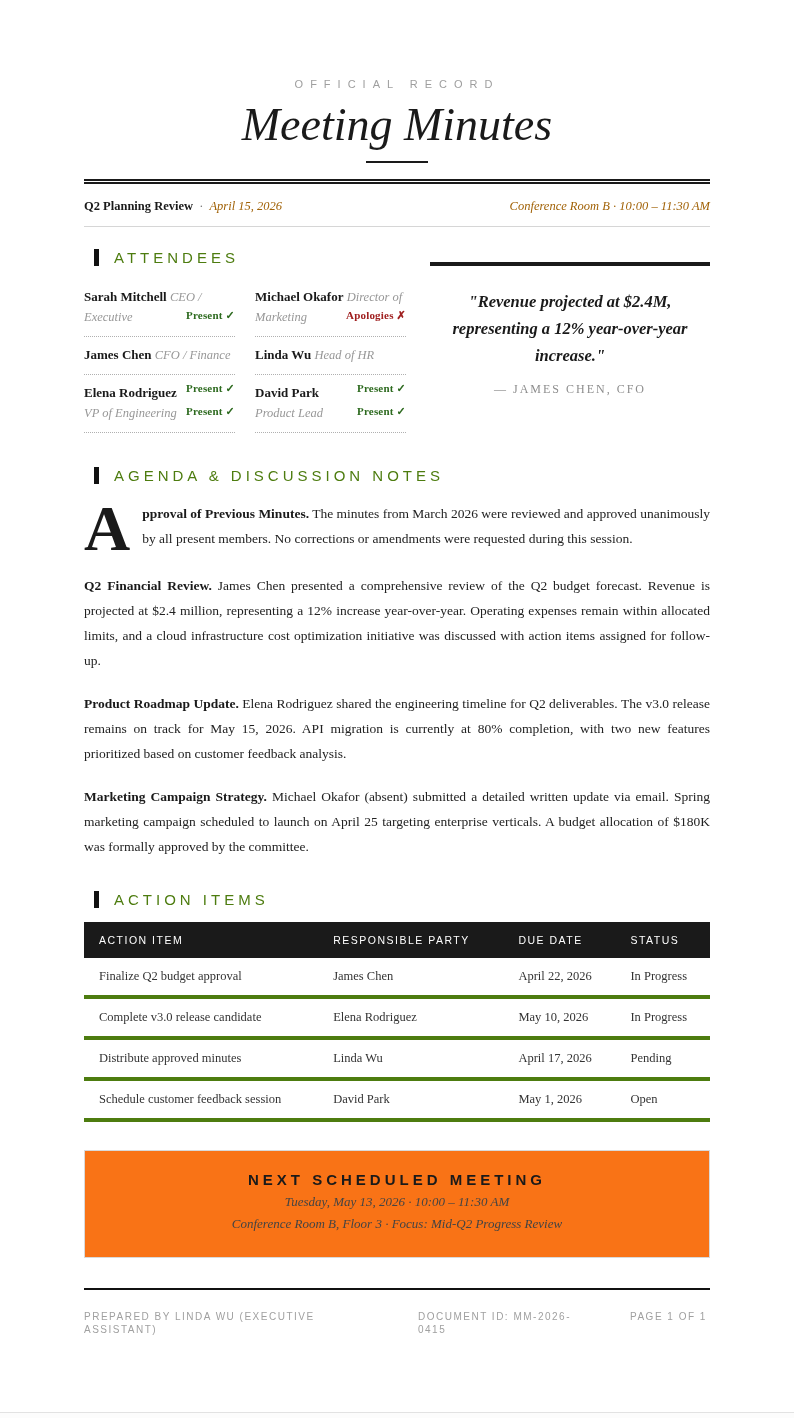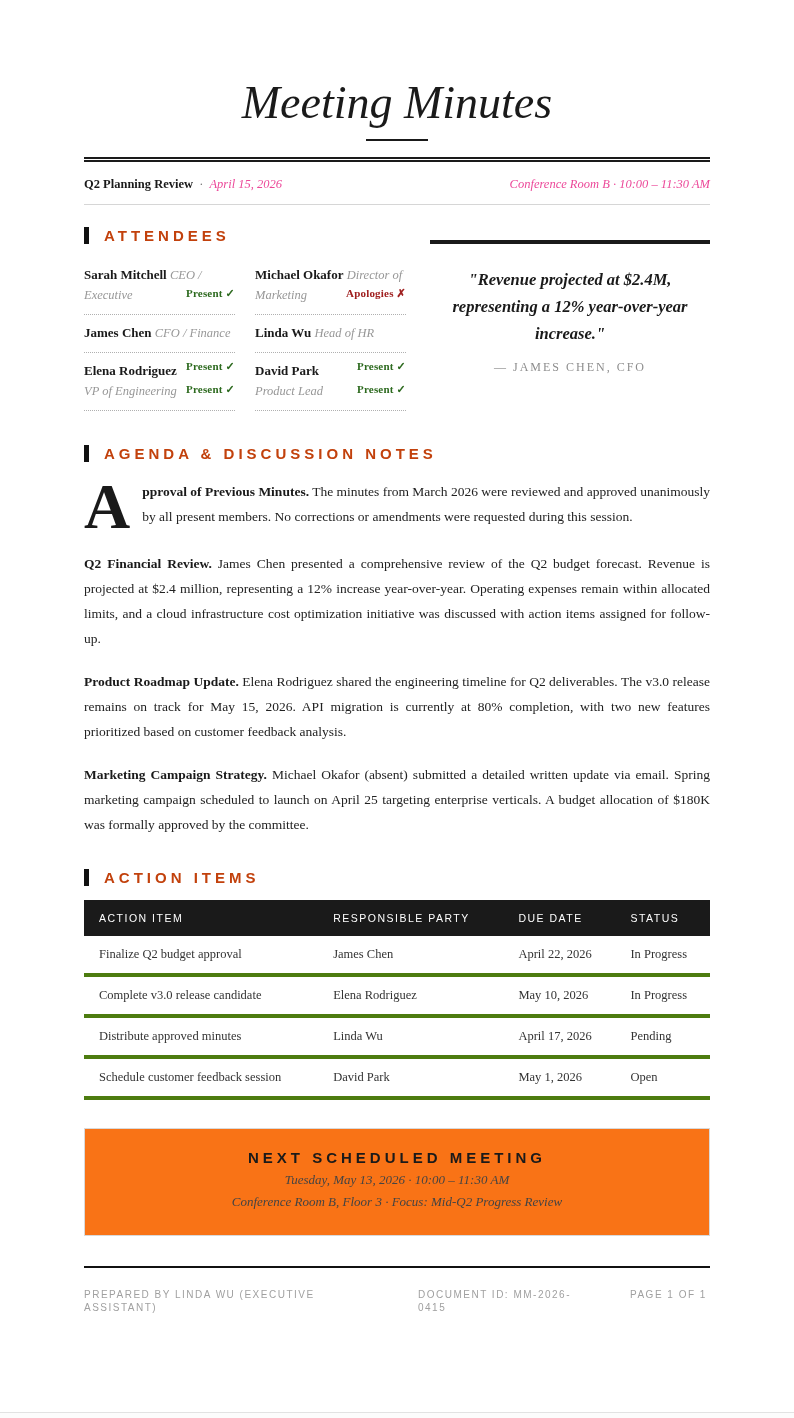--- a/index.html
+++ b/index.html
@@ -23,26 +23,26 @@
   }
   .title-underline { width:62px; height:2px; background:#1a1a1a; margin:10px auto 0; }
   .double-rule { border-top:5px double #1a1a1a; margin-top:16px; }
 
   .meta-row {
     display:flex; justify-content:space-between; align-items:baseline;
     padding:15px 0 12px; border-bottom:1px solid #d6d6d6; font-size:12.5px;
   }
   .meta-title { font-weight:bold; }
   .meta-sep { color:#777; margin:0 3px; }
-  .meta-date, .meta-location { font-style:italic; color:#ec4899; }
+  .meta-date, .meta-location { font-style:italic; color:#a16207; }
 
   
   .section-heading {
     display:flex; align-items:center; font-family:"Liberation Sans", sans-serif;
-    font-size:15px; font-weight:bold; letter-spacing:4px; color:#c2410c;
+    font-size:15px; font-weight:normal; letter-spacing:4px; color:#4d7c0f;margin-left:10px;
   }
   .heading-bar { width:5px; height:17px; background:#111; margin-right:15px; flex:0 0 auto; }
 
   
   .attendees-quote-row { display:flex; margin-top:22px; }
   .attendees-col { width:322px; flex:0 0 auto; }
   .attendee-grid {
     display:grid; grid-template-columns:1fr 1fr; column-gap:20px; margin-top:13px;
   }
   .attendee {
@@ -122,20 +122,21 @@
     position:absolute; left:0; top:1412px; width:794px;
     border-top:1px solid #e2e2e2; height:6px; background:#fcfcfc;
   }
 </style>
 </head>
 <body>
 
 <div class="page">
 
   <header>
+    <div class="kicker">OFFICIAL RECORD</div>
     <h1 class="doc-title">Meeting Minutes</h1>
     <div class="title-underline"></div>
     <div class="double-rule"></div>
     <div class="meta-row">
       <div>
         <span class="meta-title">Q2 Planning Review</span>
         <span class="meta-sep">·</span>
         <span class="meta-date">April 15, 2026</span>
       </div>
       <div class="meta-location">Conference Room B · 10:00 – 11:30 AM</div>

